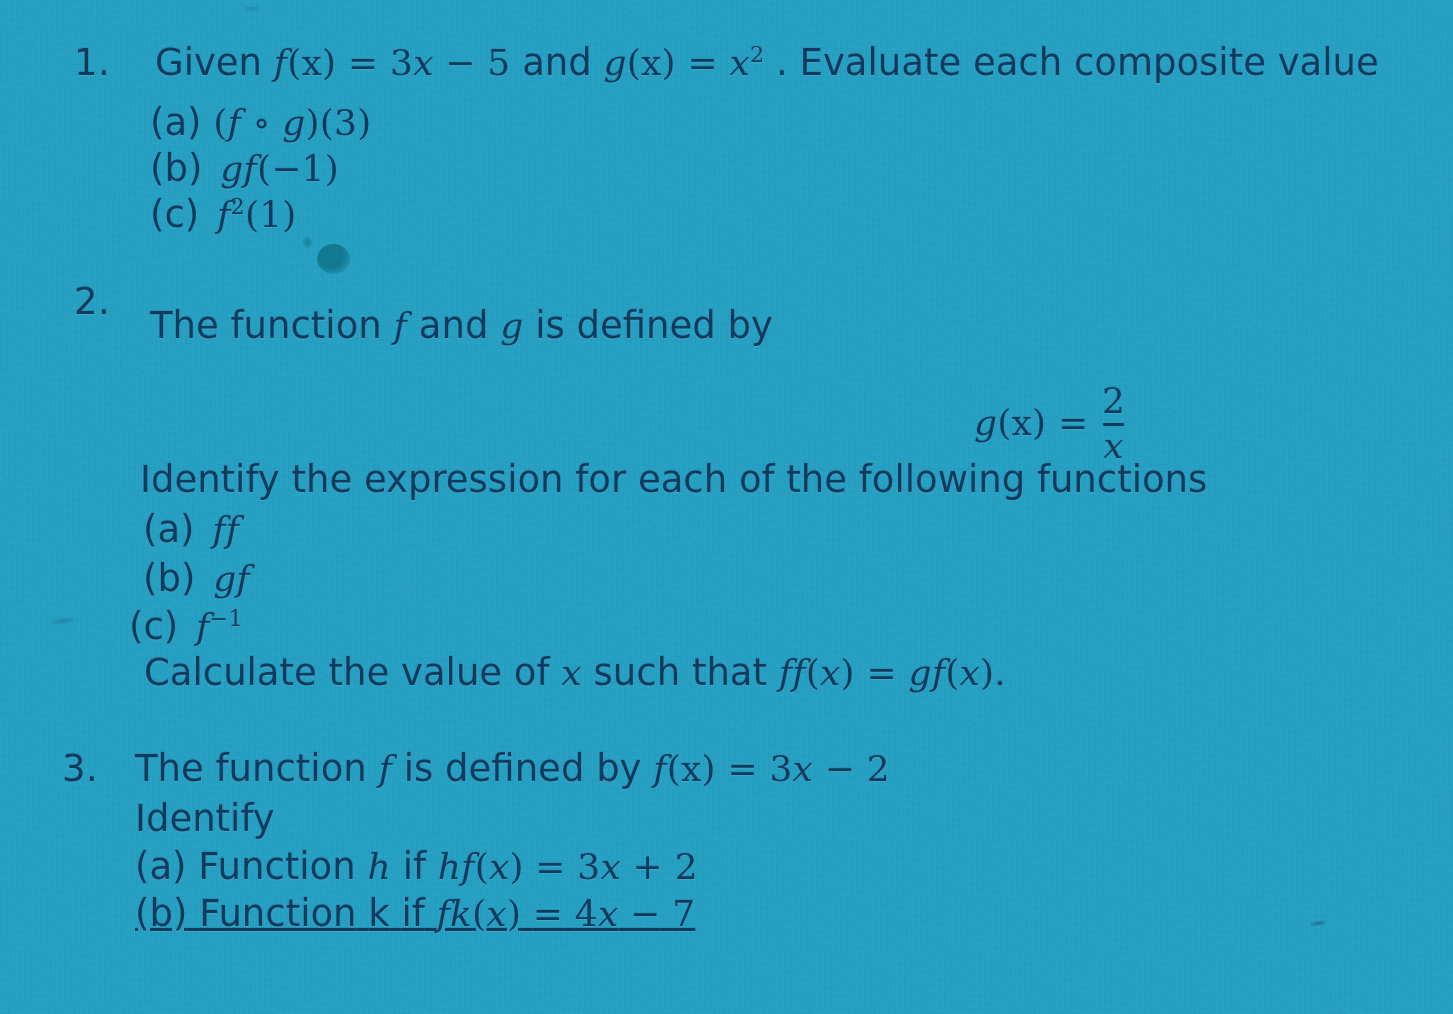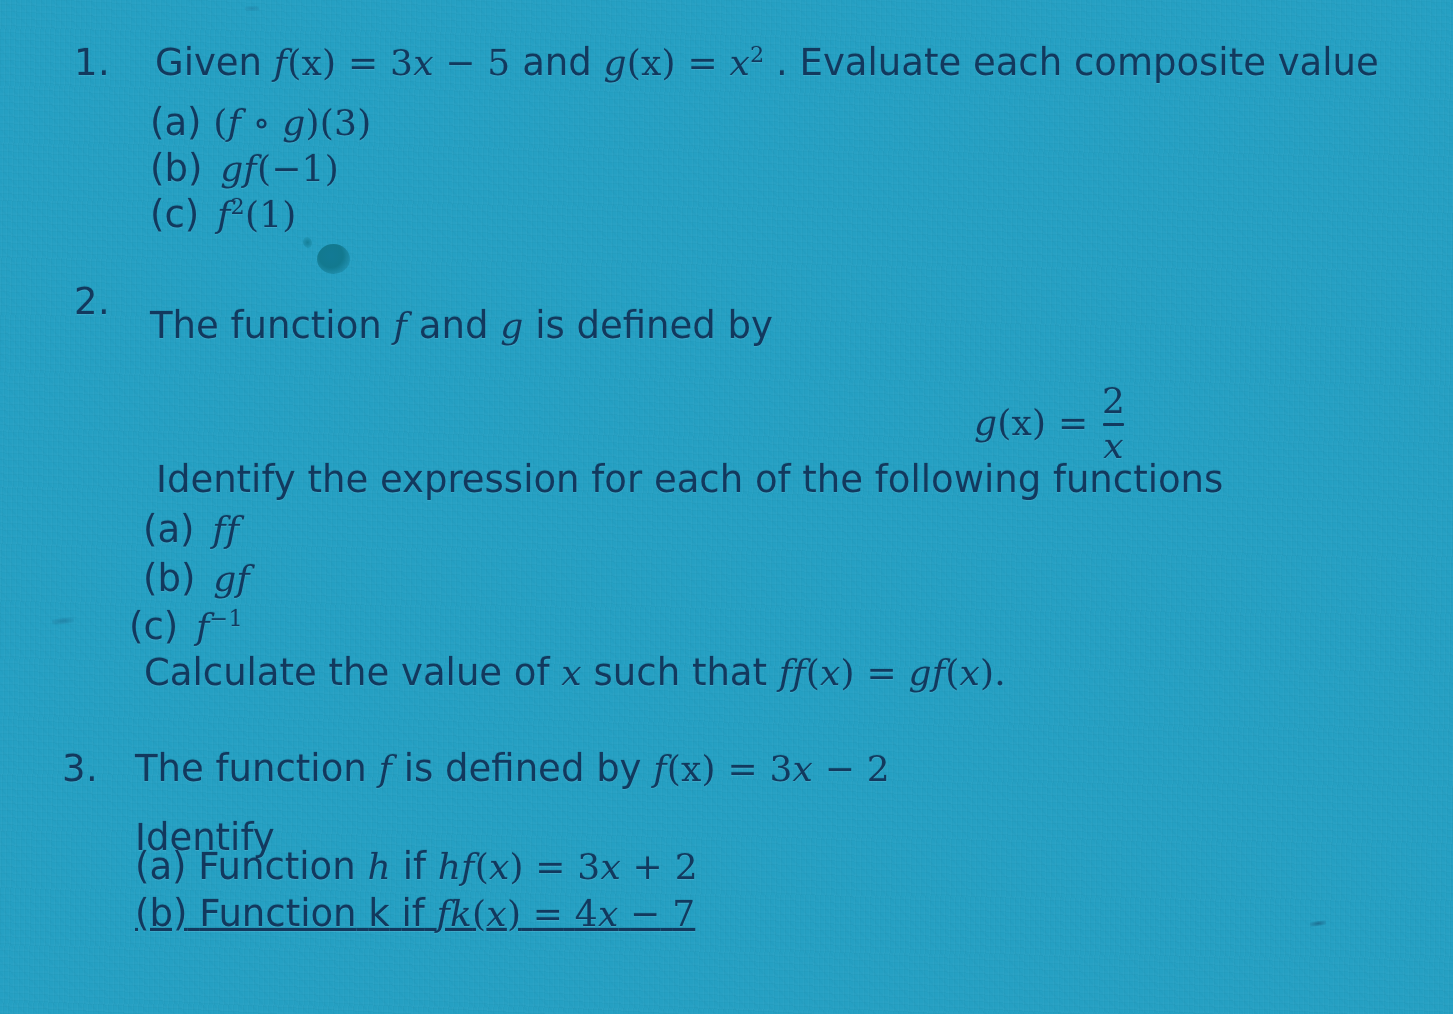--- a/index.html
+++ b/index.html
@@ -199,21 +199,21 @@
   <div class="txt m eqline" style="left:974px; top:385px;">
     <span>g</span><span class="pn">(x)</span>
     <span class="op">=</span>
     <span class="frac">
       <span class="nmr">2</span>
       <span class="bar"></span>
       <span class="dnm">x</span>
     </span>
   </div>
 
-  <div class="txt" style="left:140px; top:461px;margin-left:16px;">Identify the expression for each of the following functions</div>
+  <div class="txt" style="left:140px; top:461px;">Identify the expression for each of the following functions</div>
 
   <div class="txt" style="left:143px; top:511px;">
     <span>(a)</span>
     <span class="m" style="margin-left:6px;">ff</span>
   </div>
 
   <div class="txt" style="left:143px; top:560px;">
     <span>(b)</span>
     <span class="m" style="margin-left:6px;">gf</span>
   </div>
@@ -244,21 +244,21 @@
     <span>is defined by</span>
     <span class="m">
       <span>f</span><span class="pn">(x)</span>
       <span class="op">=</span>
       <span class="nm">3</span><span>x</span>
       <span class="op">−</span>
       <span class="nm">2</span>
     </span>
   </div>
 
-  <div class="txt" style="left:135px; top:800px;margin-top:19px;">Identify</div>
+  <div class="txt" style="left:135px; top:800px;">Identify</div>
 
   <div class="txt" style="left:135px; top:848px;">
     <span>(a)</span>
     <span>Function</span>
     <span class="m">h</span>
     <span>if</span>
     <span class="m">
       <span>hf</span><span class="pn">(</span><span>x</span><span class="pn">)</span>
       <span class="op">=</span>
       <span class="nm">3</span><span>x</span>

